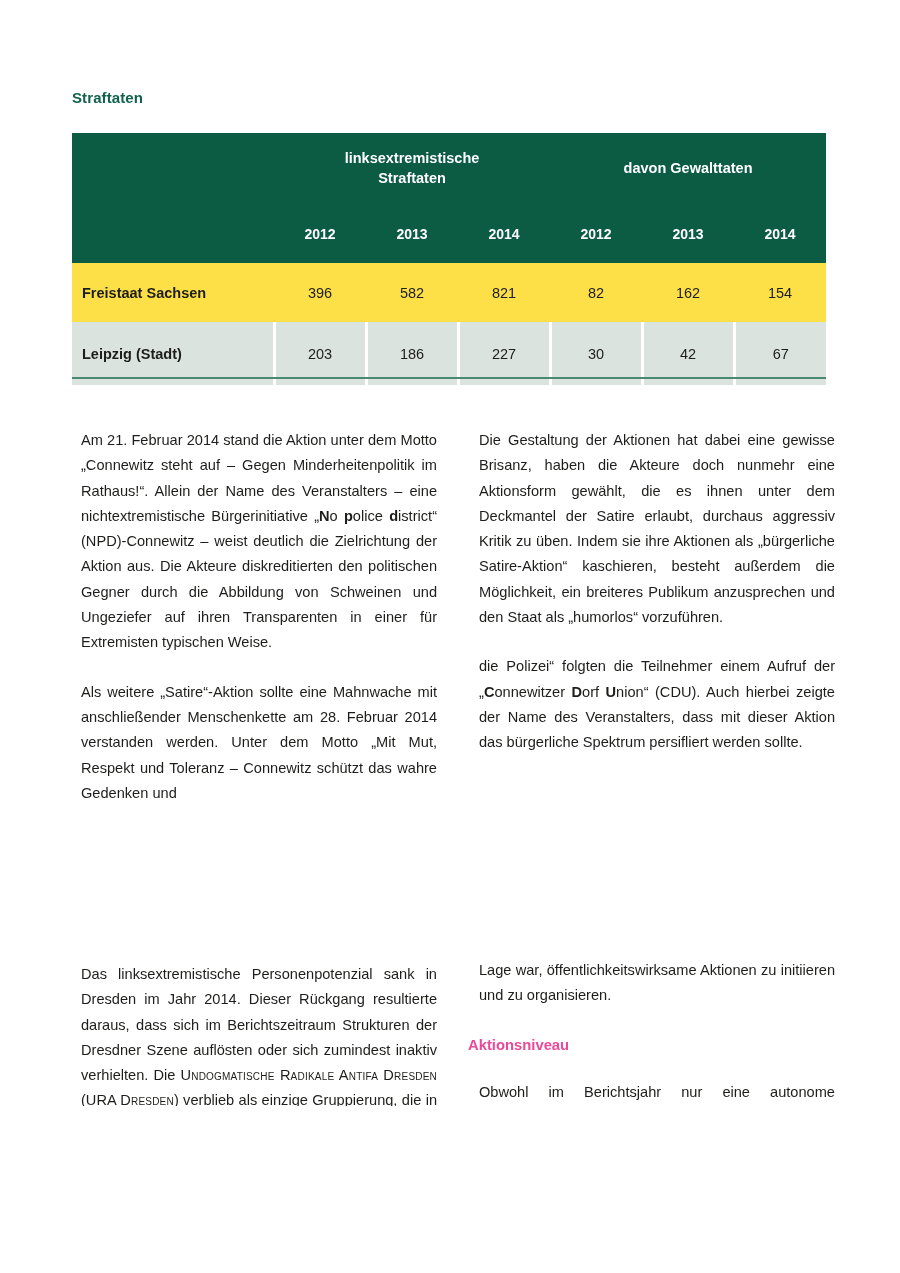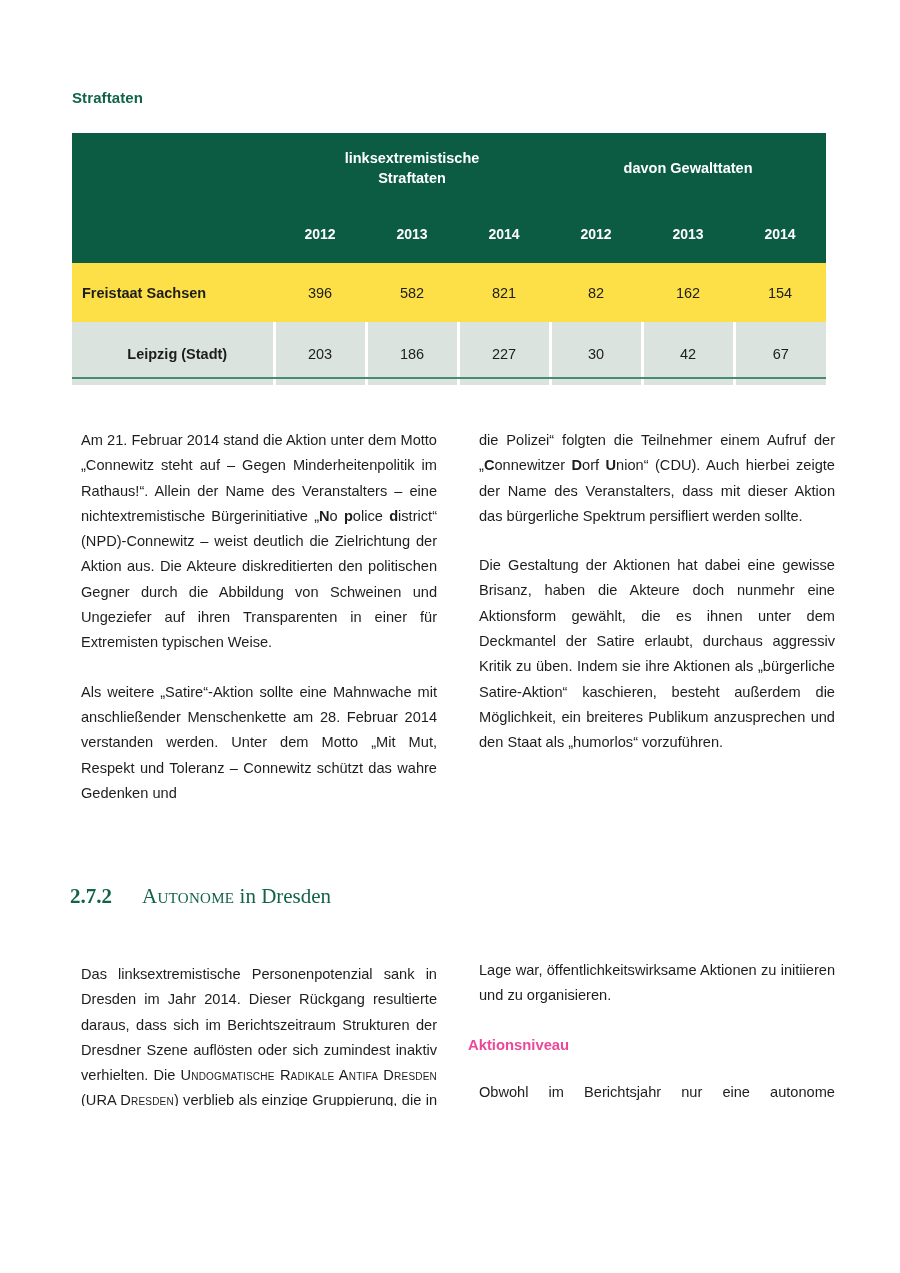--- a/index.html
+++ b/index.html
@@ -78,21 +78,21 @@
     font-weight: bold;
     font-size: 14.5px;
     padding-left: 10px;
   }
   .row-white td { background: #fde047; }
   .row-tint  td {
     background: #dbe3de;
     border-left: 3px solid #ffffff;
     height: 63px;
   }
-  .row-tint td.rowlabel { border-left: 0; text-align: center; }
+  .row-tint td.rowlabel { border-left: 0; }
 
   .table-underline {
     position: absolute;
     left: 72px;
     top: 377px;
     width: 754px;
     height: 1.5px;
     background: #4a8a74;
   }
 
@@ -212,27 +212,24 @@
     </tbody>
   </table>
   <div class="table-underline"></div>
 
   <div class="col col-left" style="top:428px;">
     <p><span>Am 21. Februar 2014 stand die Aktion unter dem Motto „Connewitz steht auf – Gegen Minderheitenpolitik im Rathaus!“. Allein der Name des Veranstalters – eine nichtextremistische Bürgerinitiative „</span><b>N</b><span>o </span><b>p</b><span>olice </span><b>d</b><span>istrict</span><span>“ (NPD)-Connewitz – weist deutlich die Zielrichtung der Aktion aus. Die Akteure diskreditierten den politischen Gegner durch die Abbildung von Schweinen und Ungeziefer auf ihren Transparenten in einer für Extremisten typischen Weise.</span></p>
     <p>Als weitere „Satire“-Aktion sollte eine Mahnwache mit anschließender Menschenkette am 28. Februar 2014 verstanden werden. Unter dem Motto „Mit Mut, Respekt und Toleranz – Connewitz schützt das wahre Gedenken und</p>
   </div>
 
   <div class="col col-right" style="top:428px;">
+    <p>Die Gestaltung der Aktionen hat dabei eine gewisse Brisanz, haben die Akteure doch nunmehr eine Aktionsform gewählt, die es ihnen unter dem Deckmantel der Satire erlaubt, durchaus aggressiv Kritik zu üben. Indem sie ihre Aktionen als „bürgerliche Satire-Aktion“ kaschieren, besteht außerdem die Möglichkeit, ein breiteres Publikum anzusprechen und den Staat als „humorlos“ vorzuführen.</p>
     <p><span>die Polizei“ folgten die Teilnehmer einem Aufruf der „</span><b>C</b><span>onnewitzer </span><b>D</b><span>orf </span><b>U</b><span>nion</span><span>“ (CDU). Auch hierbei zeigte der Name des Veranstalters, dass mit dieser Aktion das bürgerliche Spektrum persifliert werden sollte.</span></p>
-    <p>Die Gestaltung der Aktionen hat dabei eine gewisse Brisanz, haben die Akteure doch nunmehr eine Aktionsform gewählt, die es ihnen unter dem Deckmantel der Satire erlaubt, durchaus aggressiv Kritik zu üben. Indem sie ihre Aktionen als „bürgerliche Satire-Aktion“ kaschieren, besteht außerdem die Möglichkeit, ein breiteres Publikum anzusprechen und den Staat als „humorlos“ vorzuführen.</p>
-  </div>
-
-  <div class="section-heading">
-    <span class="num">2.7.2</span><span class="title-sc">Autonome</span><span> in Dresden</span>
-  </div>
+  </div>
+
 
   <div class="col col-left" style="top:962px;">
     <p><span>Das linksextremistische Personenpotenzial sank in Dresden im Jahr 2014. Dieser Rückgang resultierte daraus, dass sich im Berichtszeitraum Strukturen der Dresdner Szene auflösten oder sich zumindest inaktiv verhielten. Die </span><span class="sc">Undogmatische Radikale Antifa Dresden</span><span> (URA </span><span class="sc">Dresden</span><span>) verblieb als einzige Gruppierung, die in der</span></p>
   </div>
 
   <div class="col col-right" style="top:958px;">
     <p>Lage war, öffentlichkeitswirksame Aktionen zu initiieren und zu organisieren.</p>
     <h3 class="subheading">Aktionsniveau</h3>
     <p>Obwohl im Berichtsjahr nur eine autonome Gruppierung aktiv war, zeigte die Dresdner Szene dennoch häufig öffentliche Präsenz.</p>
   </div>

